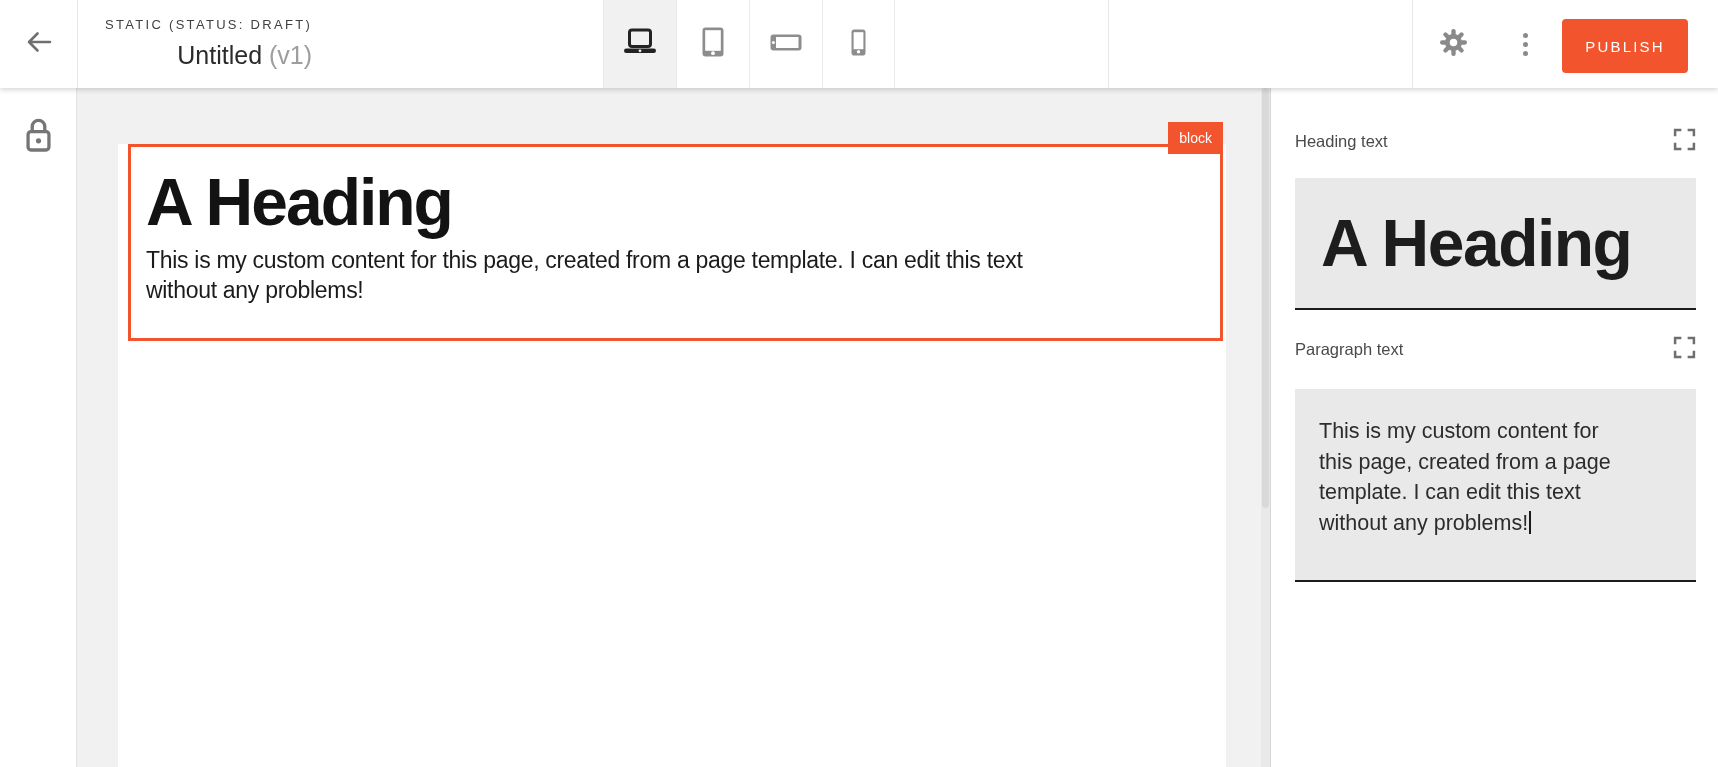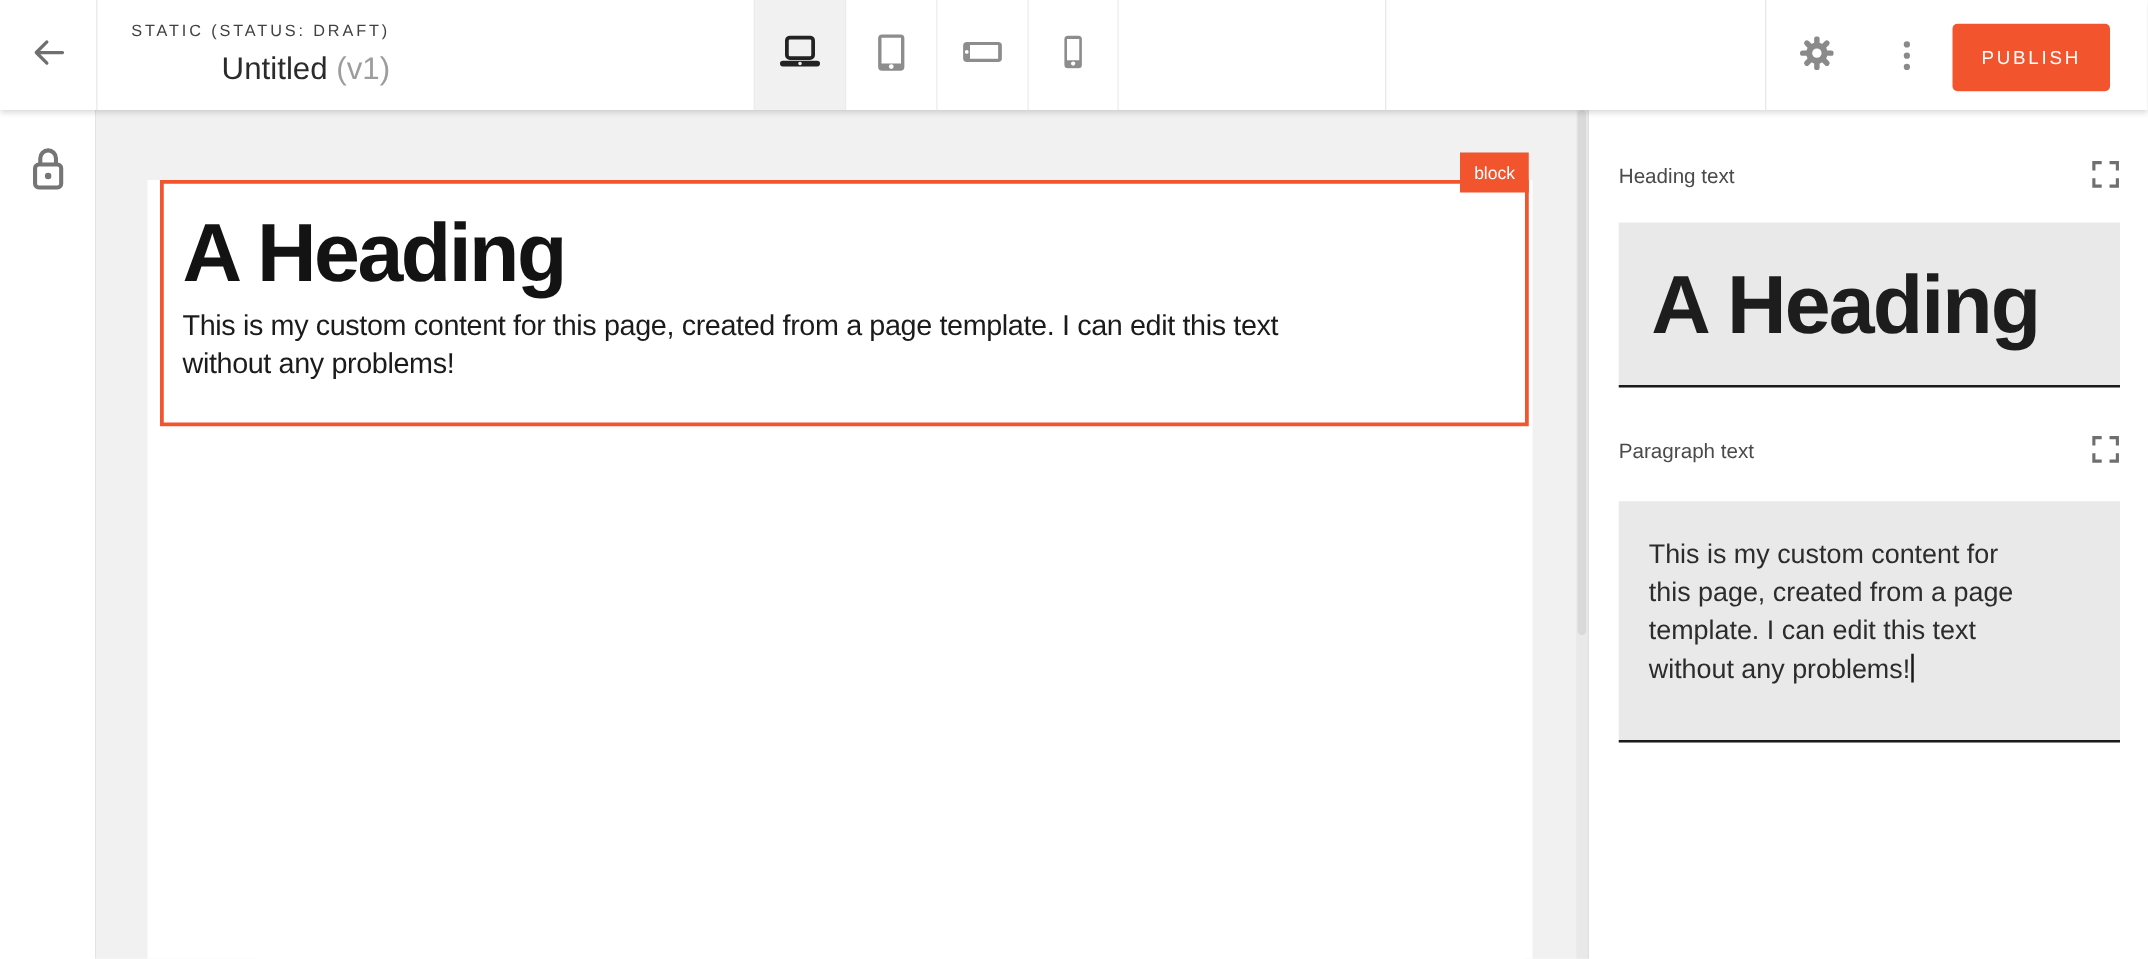--- a/index.html
+++ b/index.html
@@ -104,21 +104,21 @@
   }
   .field-label-row { display:flex; align-items:center; justify-content:space-between; height:22px; }
   .field-label { font-size:16.5px; color:#4a4a4a; }
   .expand-btn { width:24px; height:24px; border:none; background:transparent; cursor:pointer; padding:0;
     display:flex; align-items:center; justify-content:center; }
   .heading-field {
     margin-top:26px; height:132px; background:#e9e9e9; border-bottom:2px solid #1b1b1b;
     display:flex; align-items:center; padding-left:26px; cursor:text;
     font-size:66px; font-weight:700; color:#1d1d1d; letter-spacing:-1.5px; white-space:nowrap; overflow:hidden;
   }
-  .section-gap { margin-top:40px; }
+  .section-gap { margin-top:28px; }
   .paragraph-field {
     margin-top:29px; height:193px; background:#e9e9e9; border-bottom:2px solid #1b1b1b;
     padding:27px 22px 0 24px; cursor:text;
     font-size:21.5px; line-height:30.5px; color:#2c2c2c;
   }
   .paragraph-field div { white-space:nowrap; }
   .text-cursor {
     display:inline-block; width:2px; height:23px; background:#1a1a1a;
     vertical-align:-4px; margin-left:1px;
   }

